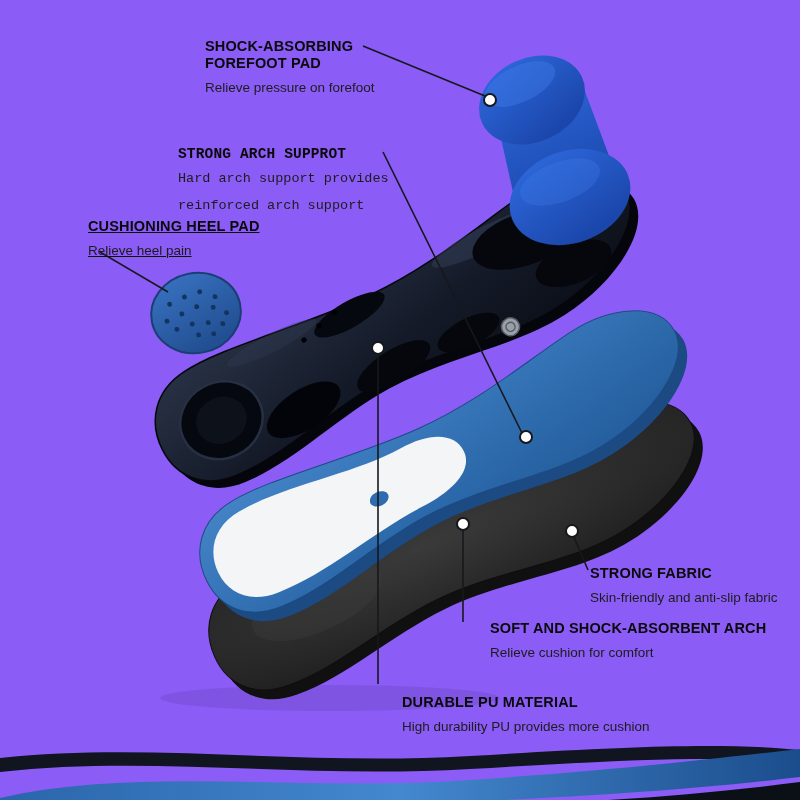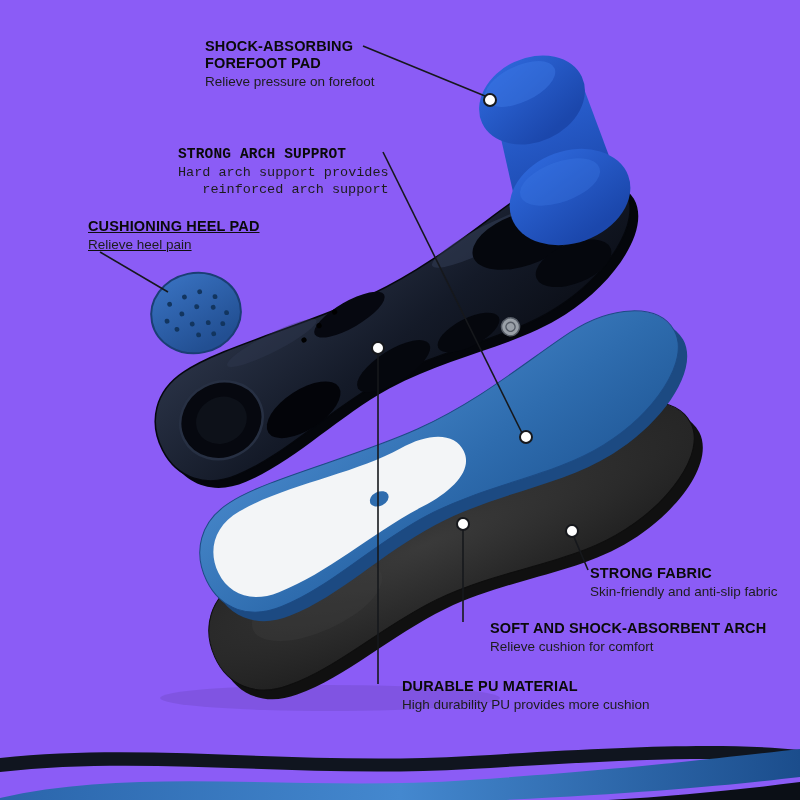--- a/index.html
+++ b/index.html
@@ -1,21 +1,21 @@
 <!DOCTYPE html>
 <html><head>
 <meta charset="utf-8">
 <style>
   html,body{margin:0;padding:0;background:#ffffff;}
   .stage{position:relative;width:800px;height:800px;background:#8b5cf6;overflow:hidden;
          font-family:"Liberation Sans",sans-serif;}
   svg.art{position:absolute;left:0;top:0;width:800px;height:800px;}
   .callout{position:absolute;color:#0e0e0e;white-space:nowrap;}
   .callout-title{font-weight:bold;font-size:14.5px;line-height:17px;color:#0a0a0a;letter-spacing:.15px;}
-  .callout-desc{font-size:13.5px;line-height:16.5px;color:#1c1c1c;margin-top:2px;}
+  .callout-desc{font-size:13.5px;line-height:16.5px;color:#1c1c1c;margin-top:8px;}
 </style>
 </head>
 <body>
 
 <div class="stage">
 
   <svg class="art" viewBox="0 0 800 800">
     <defs>
       <linearGradient id="shellGrad" x1="0" y1="0" x2="1" y2="1">
         <stop offset="0" stop-color="#2a3347"></stop>
@@ -143,36 +143,36 @@
 
   <div class="callout" style="left:205px;top:38px;">
     <div class="callout-title">SHOCK-ABSORBING</div>
     <div class="callout-title">FOREFOOT PAD</div>
     <div class="callout-desc">Relieve pressure on forefoot</div>
   </div>
 
   <div class="callout" style="left:178px;top:146px;font-family:Liberation Mono, monospace;">
     <div class="callout-title">STRONG ARCH SUPPROT</div>
     <div class="callout-desc">Hard arch support provides</div>
-    <div class="callout-desc" style="margin-top:0;text-align:right;">reinforced arch support</div>
+    <div class="callout-desc" style="margin-top:10px;">reinforced arch support</div>
   </div>
 
   <div class="callout" style="left:88px;top:218px;text-decoration:underline;">
     <div class="callout-title">CUSHIONING HEEL PAD</div>
     <div class="callout-desc">Relieve heel pain</div>
   </div>
 
   <div class="callout" style="left:590px;top:565px;">
     <div class="callout-title">STRONG FABRIC</div>
     <div class="callout-desc">Skin-friendly and anti-slip fabric</div>
   </div>
 
   <div class="callout" style="left:490px;top:620px;">
     <div class="callout-title">SOFT AND SHOCK-ABSORBENT ARCH</div>
     <div class="callout-desc">Relieve cushion for comfort</div>
   </div>
 
-  <div class="callout" style="left:402px;top:678px;">
+  <div class="callout" style="left:402px;top:694px;">
     <div class="callout-title">DURABLE PU MATERIAL</div>
     <div class="callout-desc">High durability PU provides more cushion</div>
   </div>
 
 </div>
 
 </body></html>

